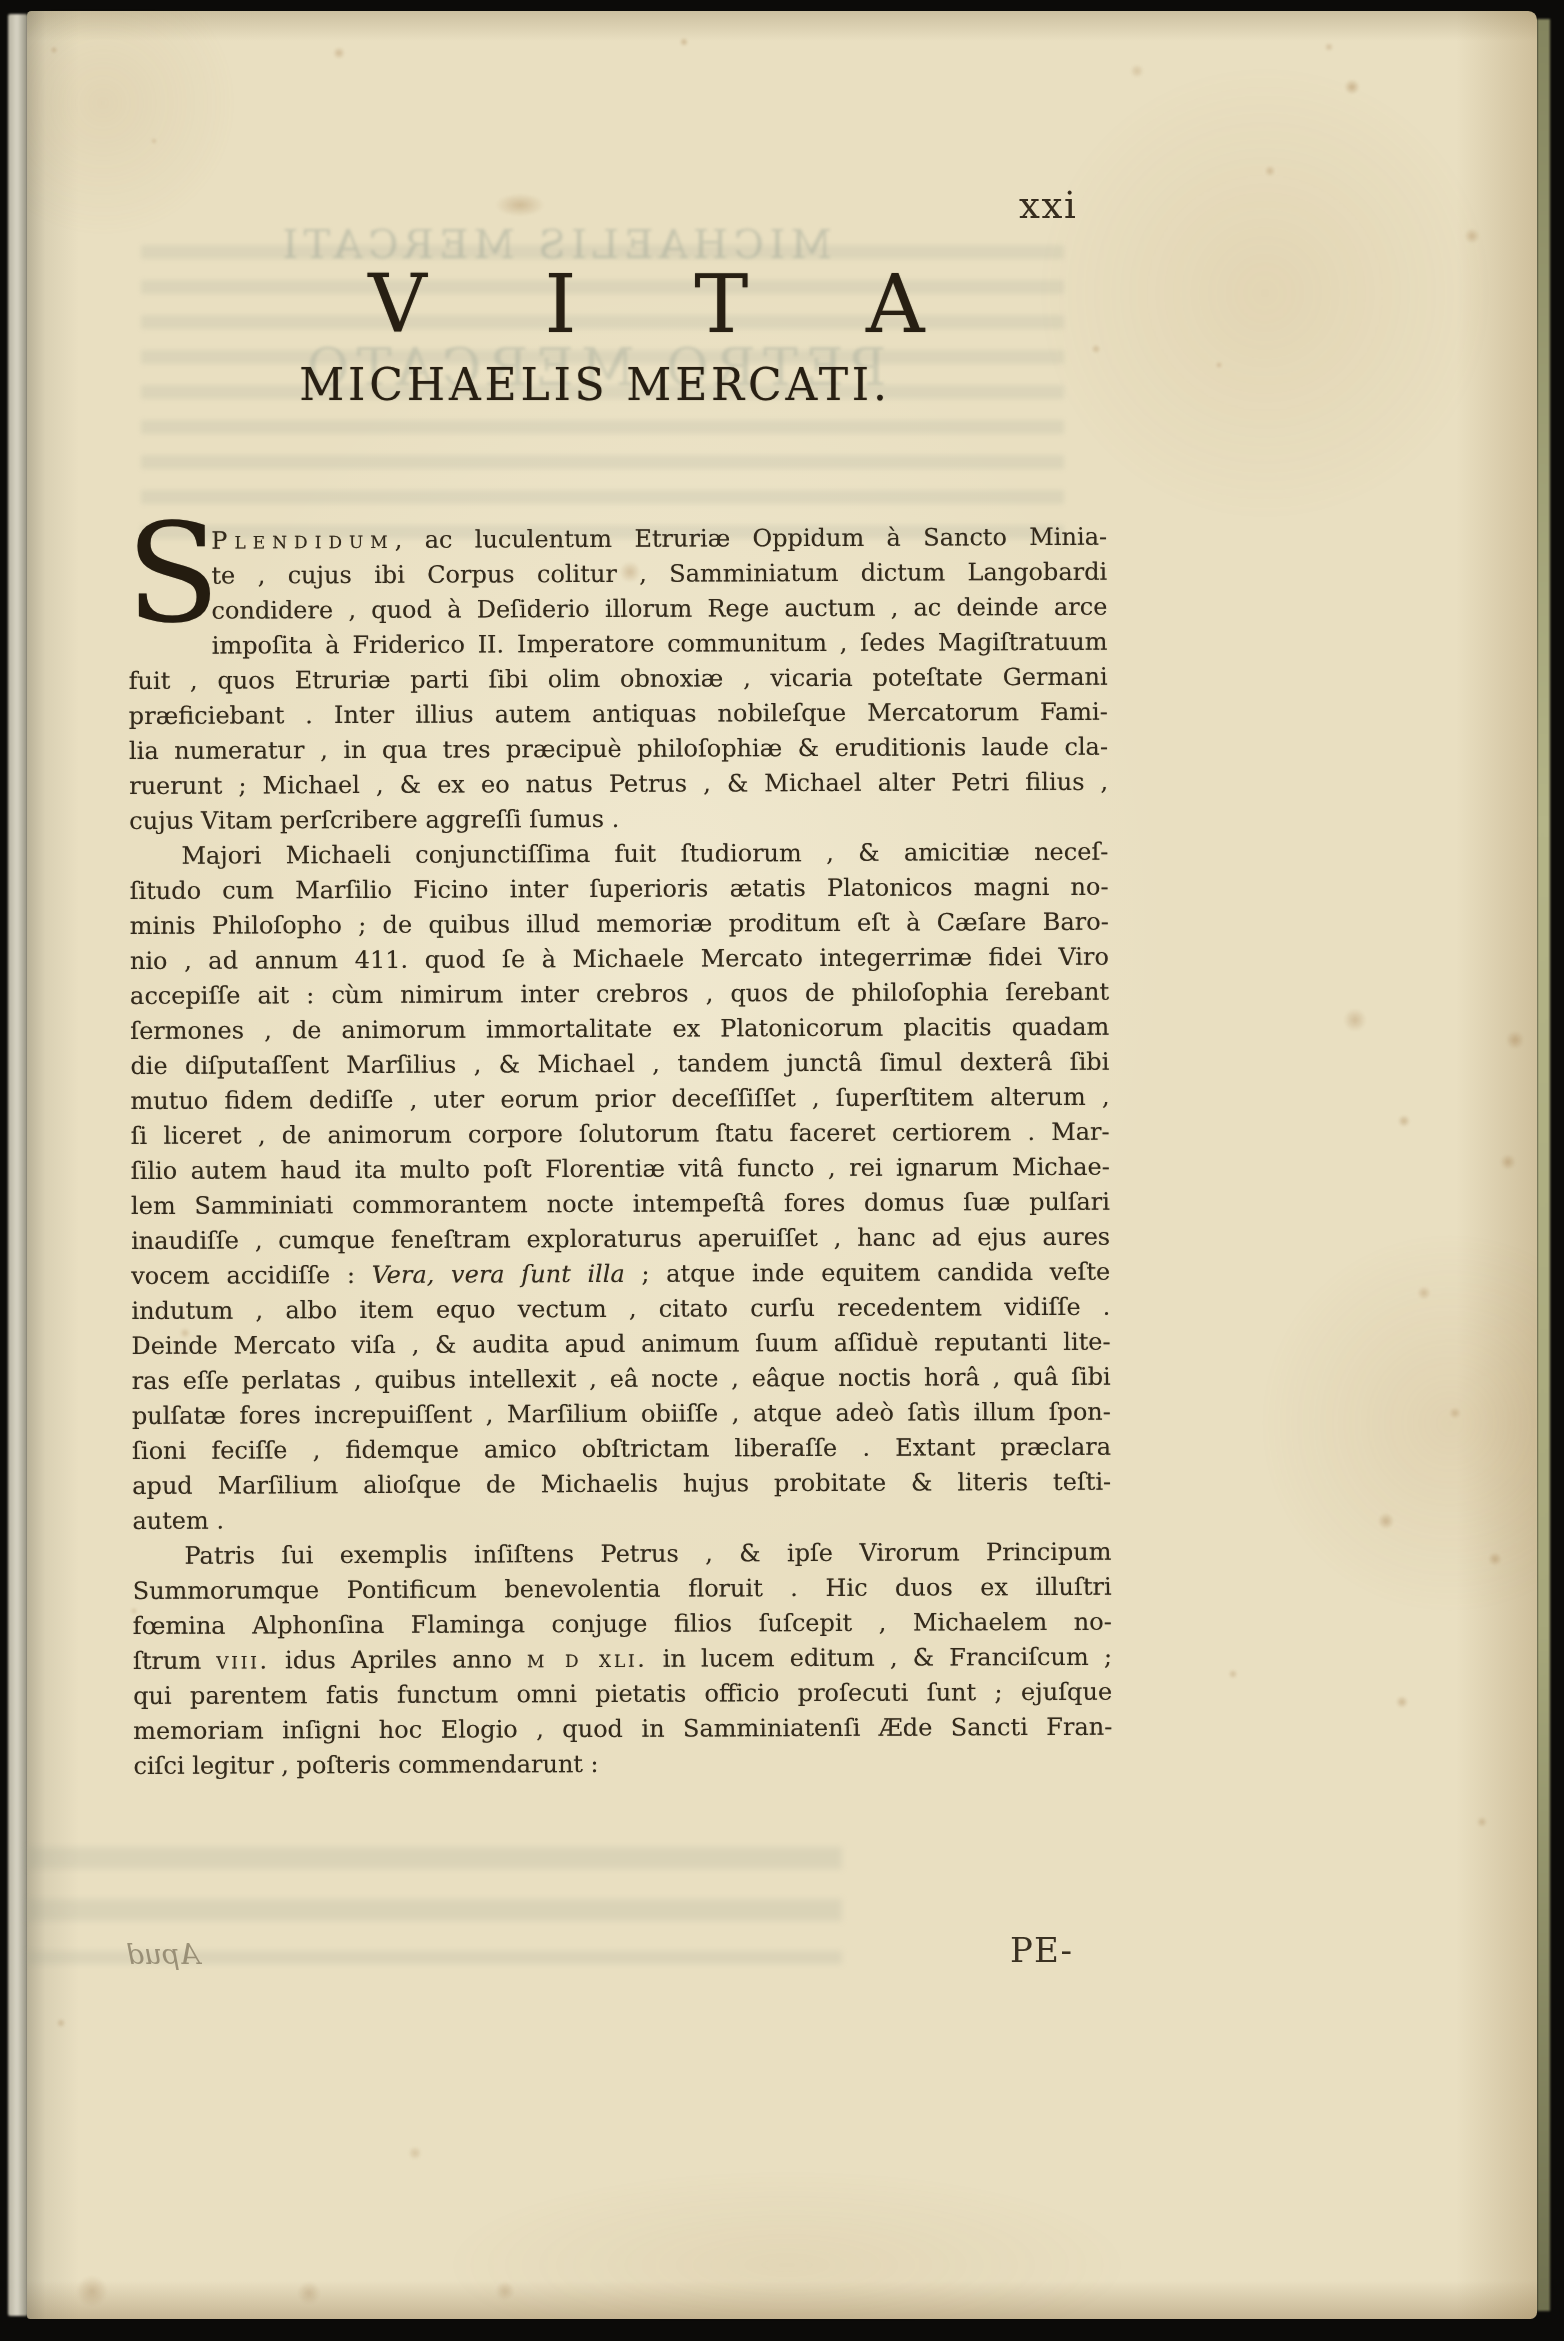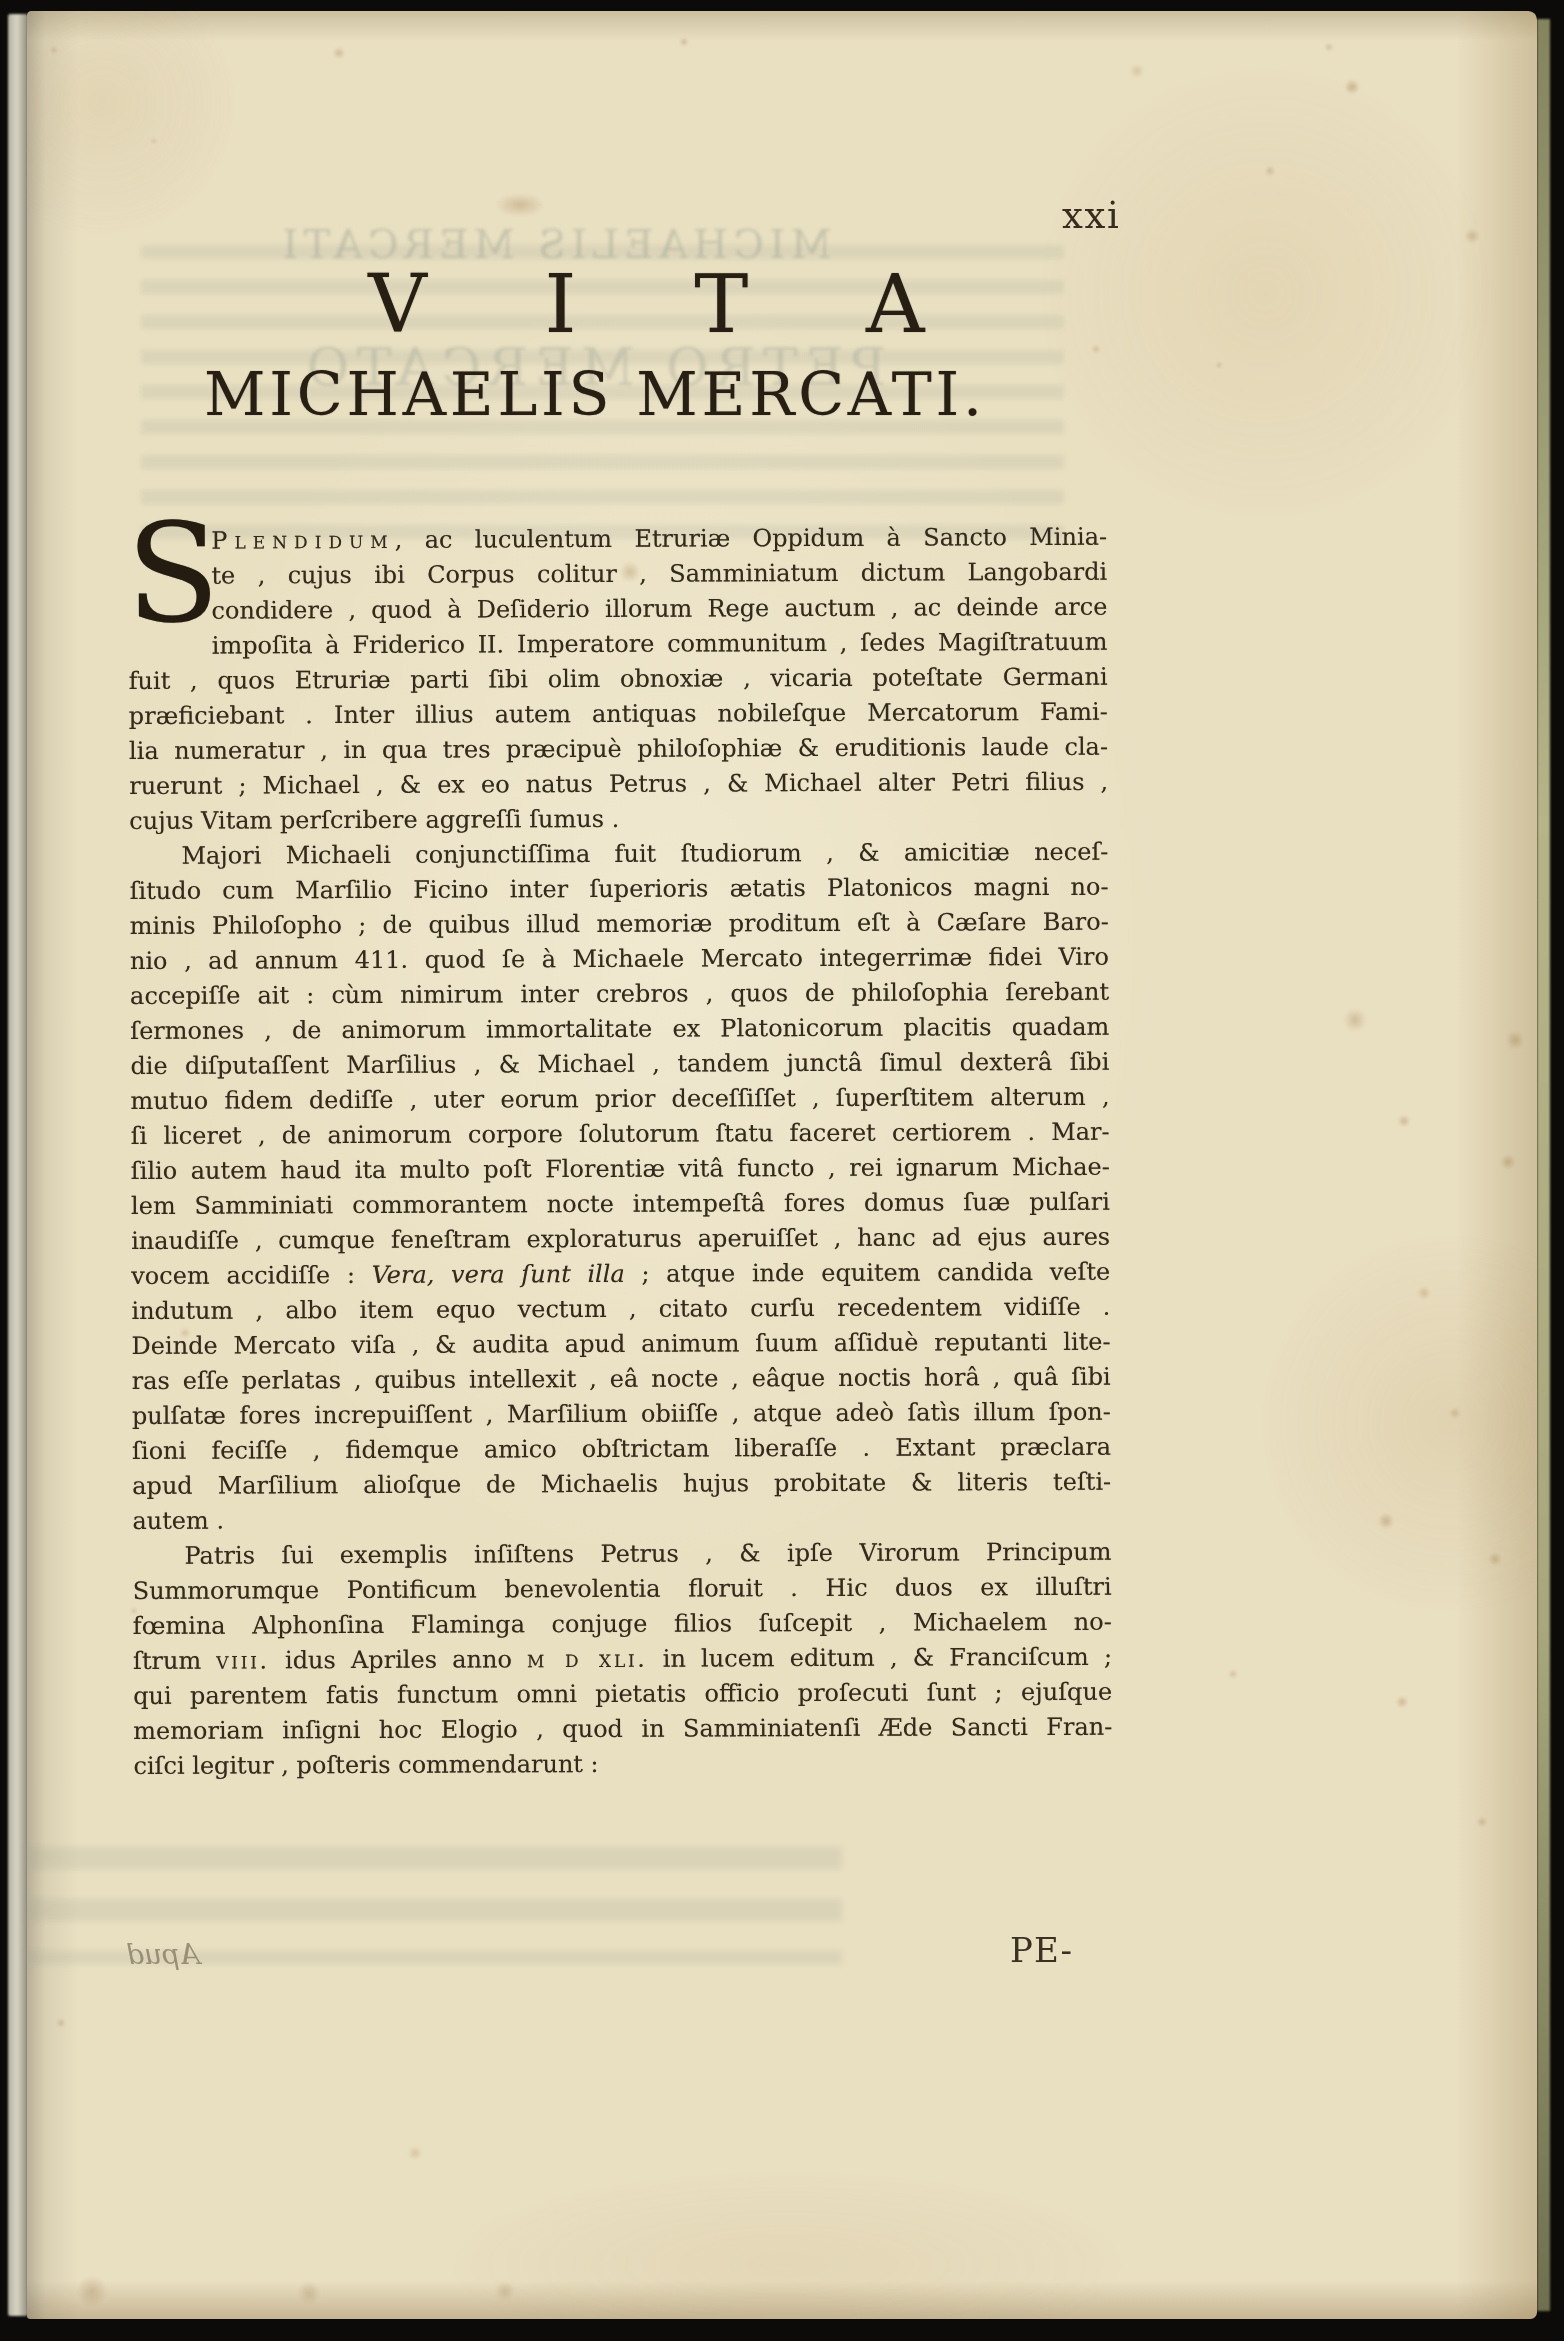--- a/index.html
+++ b/index.html
@@ -74,25 +74,25 @@
     background:repeating-linear-gradient(180deg, rgba(150,156,138,.34) 0 22px, rgba(150,156,138,0) 22px 52px);
     filter:blur(3.3px);opacity:.5;}
   .ghost-title1{left:250px;top:210px;font-size:40px;letter-spacing:5.4px;
     transform:scaleX(-1);color:rgba(158,166,150,.45);filter:blur(1.4px);}
   .ghost-title2{left:272px;top:326px;font-size:52px;letter-spacing:7.6px;
     transform:scaleX(-1);color:rgba(160,168,152,.38);filter:blur(1.6px);}
   .ghost-apud{left:99px;top:1927px;font-size:28px;font-style:italic;
     transform:scaleX(-1);color:rgba(115,105,82,.65);filter:blur(0.7px);}
 
   .txt{position:absolute;z-index:2;color:#332a1c;}
-  .pageno{left:992px;top:183px;font-size:37px;letter-spacing:1.6px;color:#372d1f;margin-left:43px;}
+  .pageno{left:992px;top:173px;font-size:37px;letter-spacing:1.6px;color:#372d1f;}
   .titleblock{left:117px;top:249px;width:978px;text-align:center;color:#271f13;}
   .title1{font-size:81px;line-height:1.1;letter-spacing:23px;word-spacing:46px;
     position:relative;left:25px;text-shadow:0 0 1.1px rgba(40,32,18,.5);}
-  .title2{font-size:60px;line-height:1.1;letter-spacing:3.8px;margin-top:12px;
+  .title2{font-size:44px;line-height:1.1;letter-spacing:3.8px;margin-top:12px;
     position:relative;left:-38px;text-shadow:0 0 1.1px rgba(40,32,18,.5);}
   .bodytext{left:101px;top:513px;width:979px;font-size:24px;line-height:35px;
     transform:rotate(-0.25deg);transform-origin:left top;
     text-shadow:0 0 0.7px rgba(50,40,25,.45);}
   .para{margin:0;}
   .line{text-align:justify;text-align-last:justify;}
   .line.last{text-align-last:left;}
   .line.indent{text-indent:52px;}
   .dropcap{float:left;width:80px;height:104px;font-size:137px;line-height:93px;
     margin:3.3px 5.4px 0 -2.2px;color:#241c10;}

